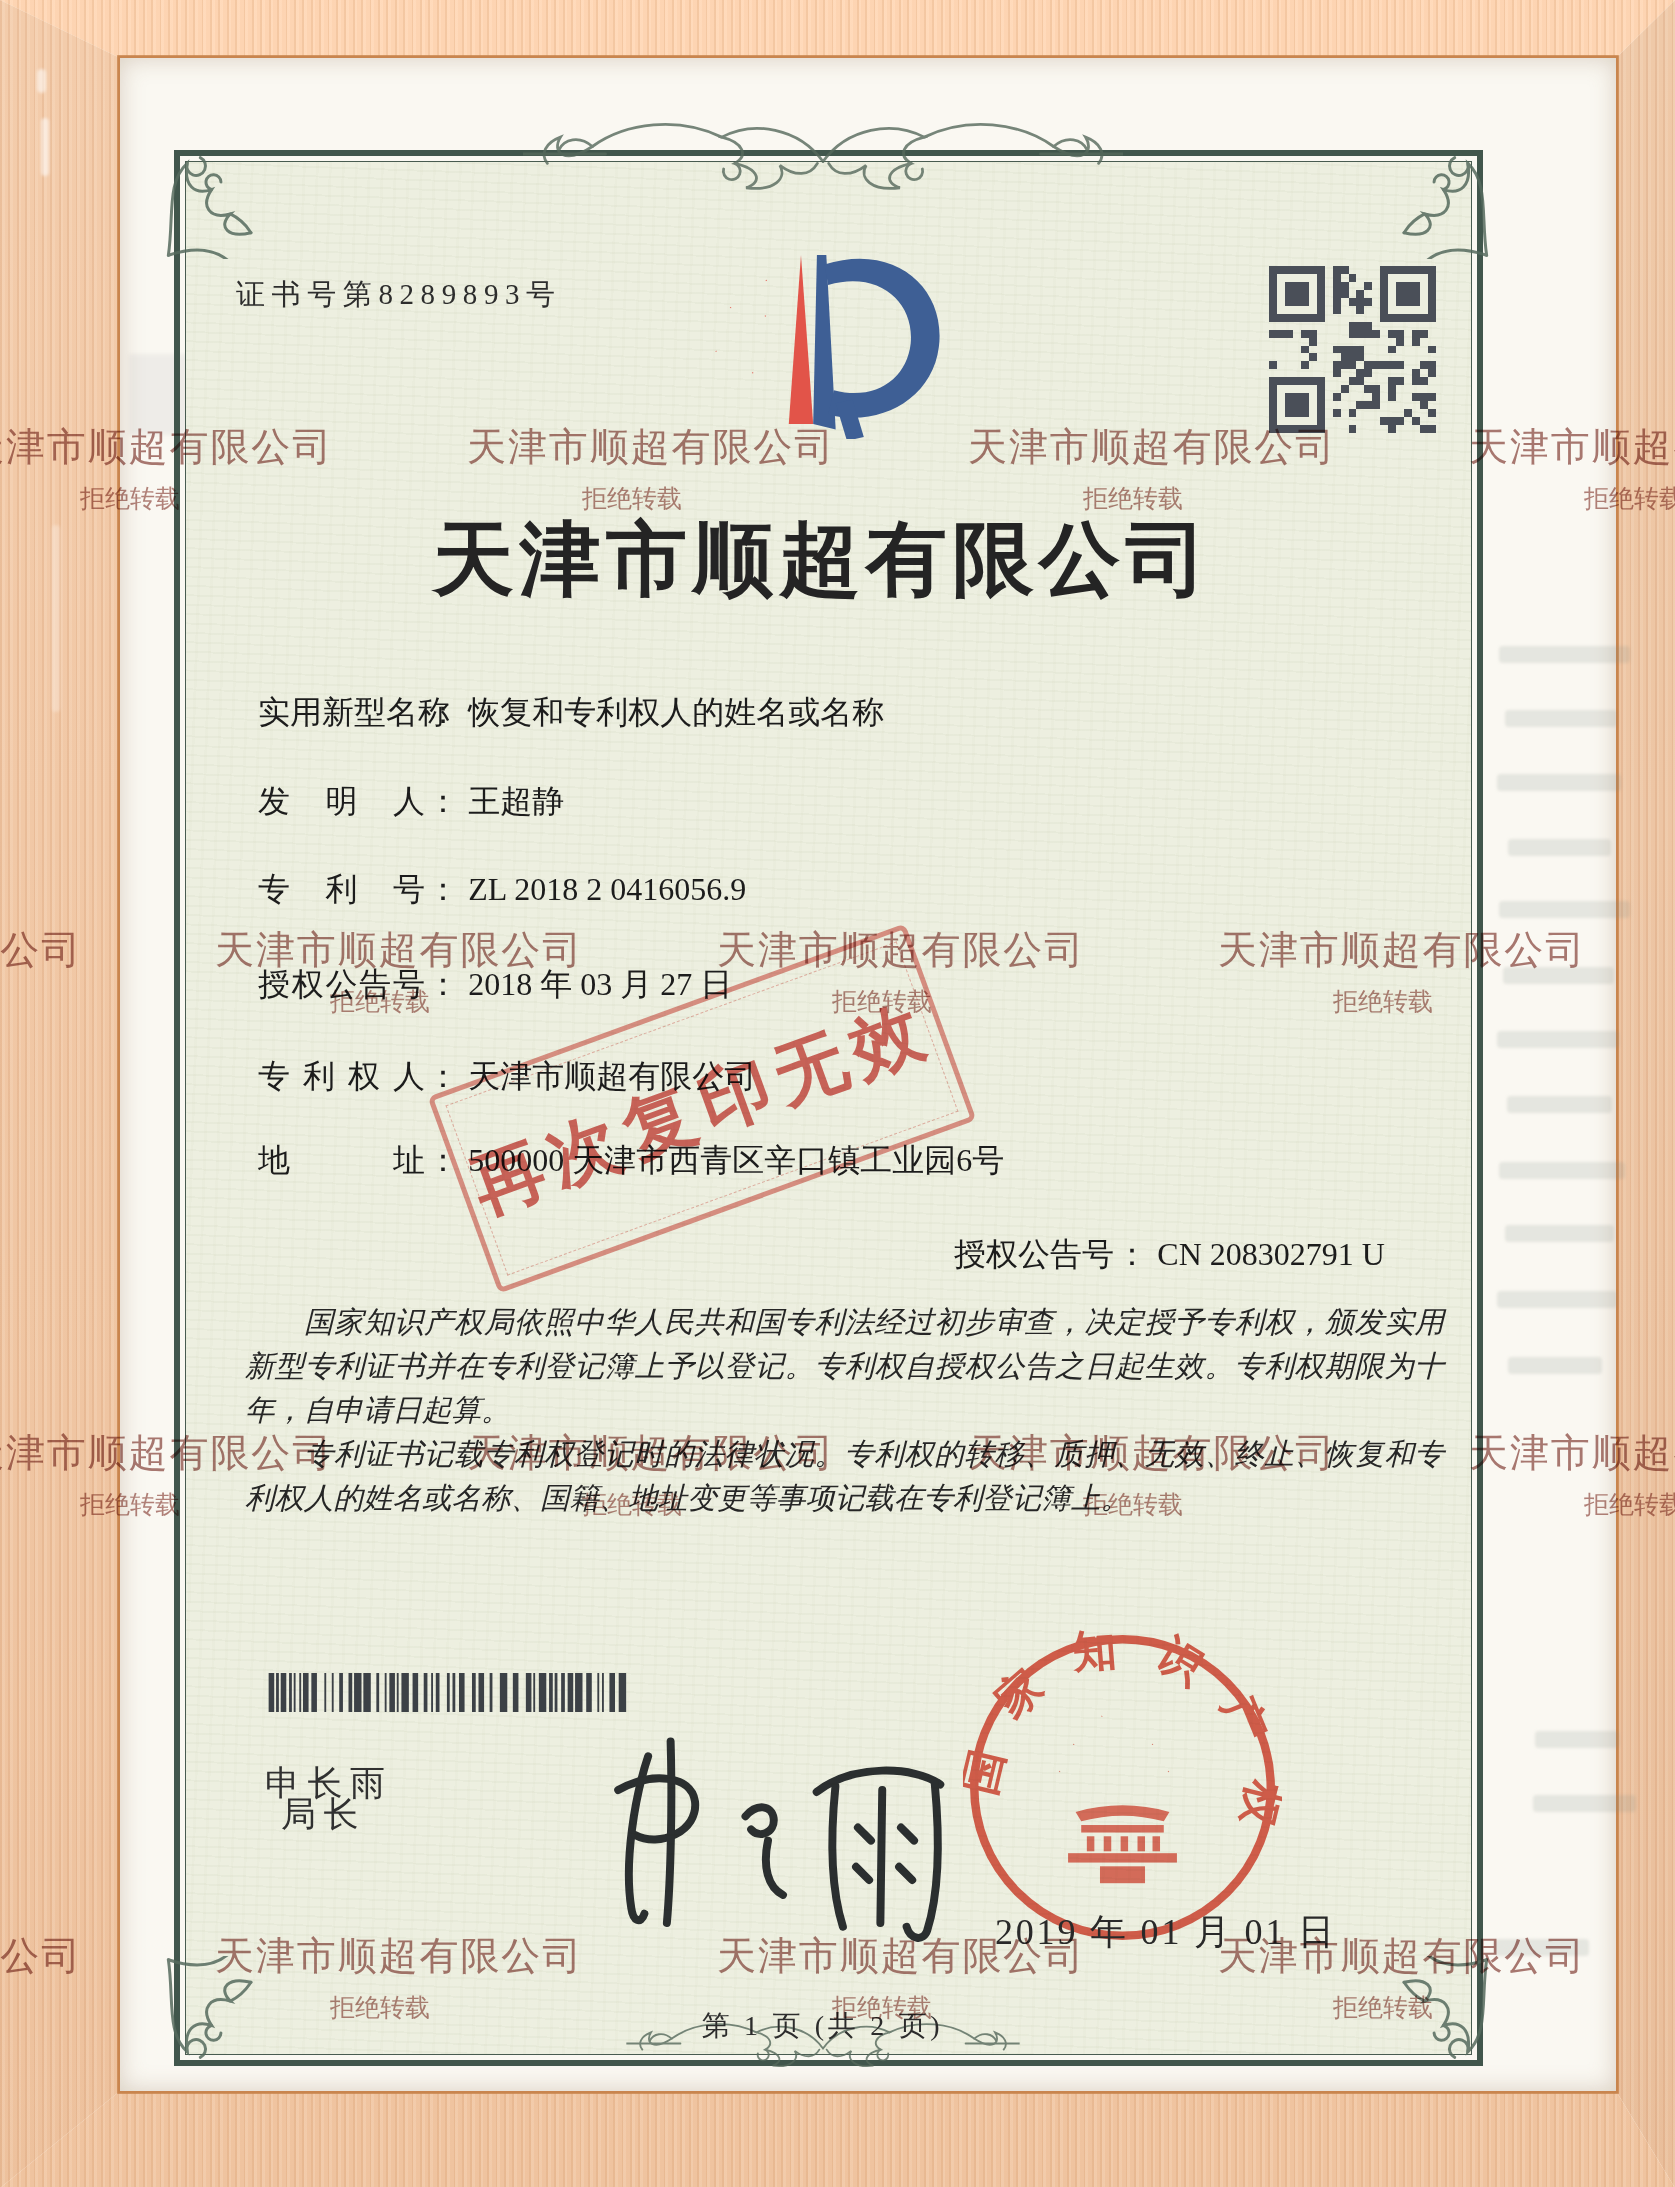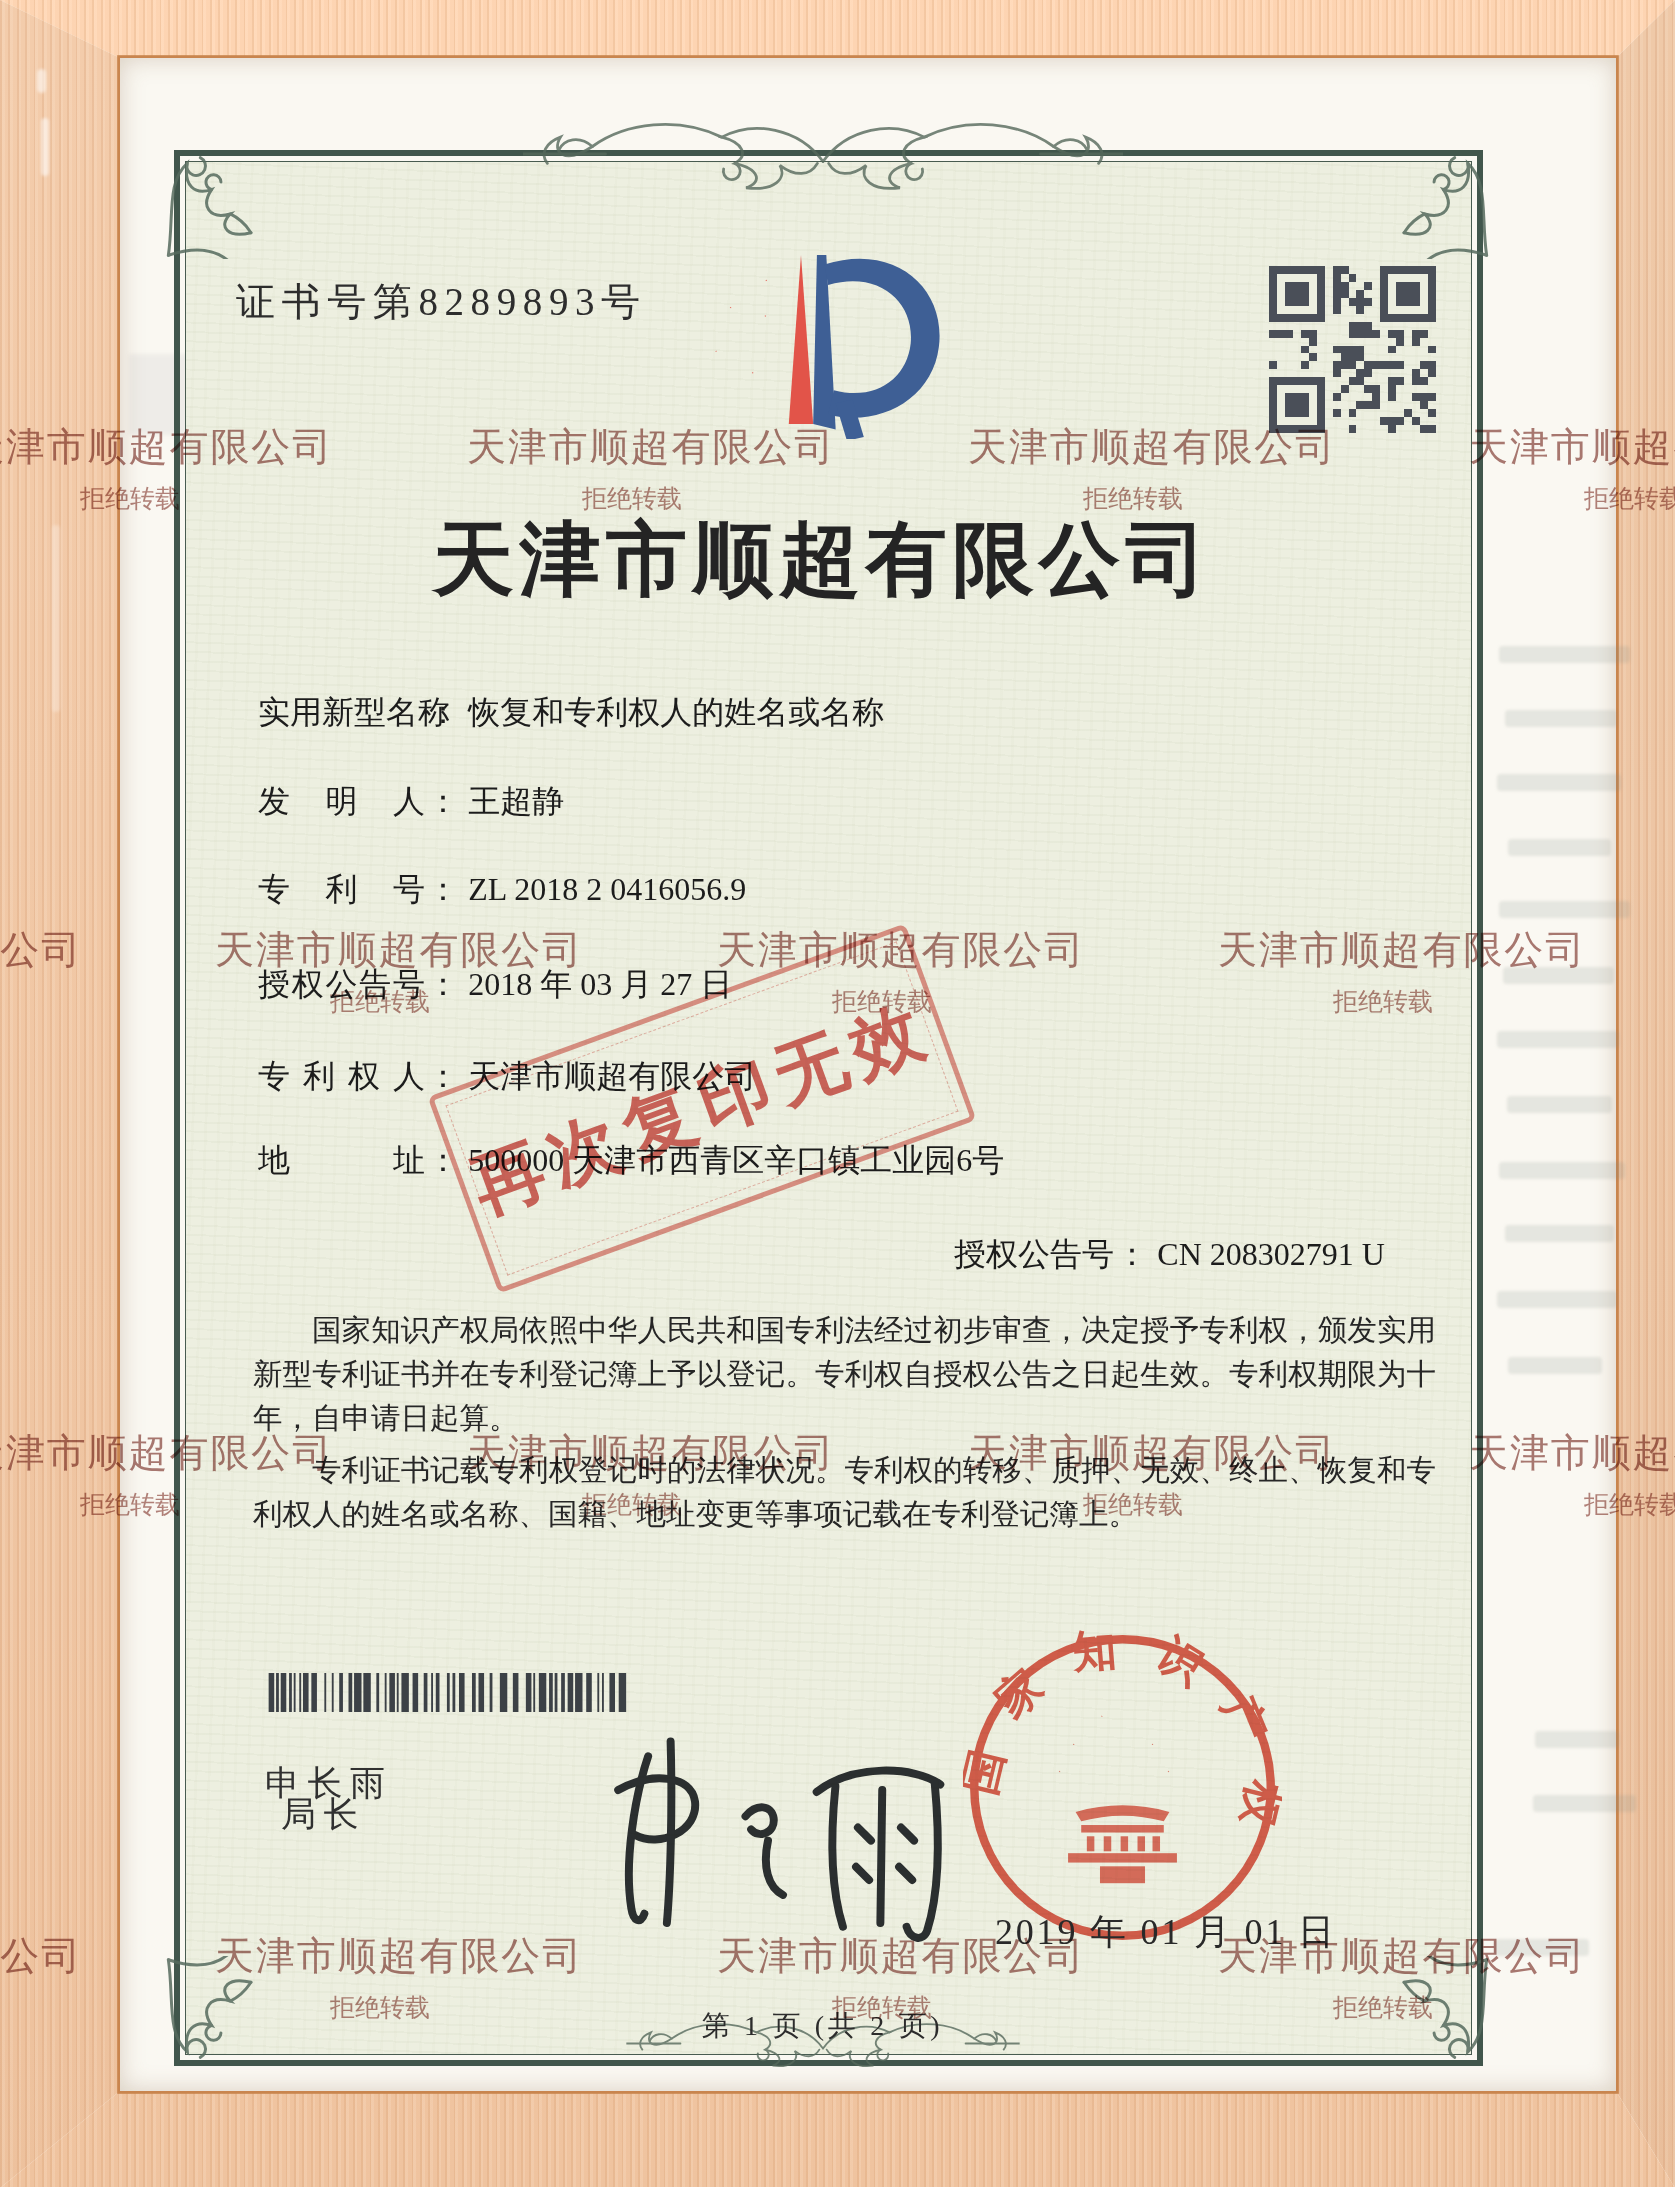--- a/index.html
+++ b/index.html
@@ -25,32 +25,32 @@
       repeating-linear-gradient(92deg, rgba(208,214,188,.10) 0 2.8px, rgba(0,0,0,0) 2.8px 13px);}
   .orn{position:absolute;pointer-events:none;}
   
   .ghost-title{position:absolute;left:618px;top:517px;font-size:79px;font-weight:bold;letter-spacing:5.6px;
                color:#4a4f4a;opacity:.11;filter:blur(1.9px);white-space:nowrap;}
   .gbar{position:absolute;height:17px;background:rgba(125,135,128,.16);filter:blur(1.5px);border-radius:3.7px;}
   .ghost-circle{position:absolute;left:635px;top:1651px;width:354px;height:354px;border-radius:50%;
                 border:7.5px solid rgba(228,168,138,.22);filter:blur(2.8px);}
   .ghost-qr{position:absolute;left:129px;top:354px;width:69px;height:81px;background:rgba(100,105,110,.08);filter:blur(1.9px);}
   
-  .cert-no{position:absolute;left:236px;top:275px;font-size:39px;letter-spacing:6.6px;color:#2d2d2d;}
+  .cert-no{position:absolute;left:236px;top:275px;font-size:29px;letter-spacing:6.6px;color:#2d2d2d;}
   .logo{position:absolute;left:695px;top:240px;}
   .qr{position:absolute;left:1269px;top:266px;}
   .title{position:absolute;left:174px;top:506px;width:1297px;text-align:center;font-size:81px;font-weight:bold;
          letter-spacing:5.6px;color:#242424;}
   .row{position:absolute;left:258px;font-size:32px;color:#1c1c1c;white-space:pre;}
   .lbl{display:inline-block;width:167px;text-align:justify;text-align-last:justify;}
   .colon{display:inline-block;margin:0 9.4px 0 1.9px;}
   .row2{position:absolute;font-size:32px;color:#1c1c1c;white-space:pre;}
   .paras{position:absolute;left:245px;top:1300px;width:1199px;font-size:29.5px;line-height:44px;
          text-align:justify;color:#262626;}
-  .paras p{margin:8px;text-indent:2em;}
+  .paras p{margin:0;text-indent:2em;font-style:italic;}
   .barcode{position:absolute;left:267px;top:1673px;}
   .director-title{position:absolute;left:281px;top:1791px;font-size:35px;letter-spacing:7.5px;color:#303030;
                   font-family:"Liberation Sans","DejaVu Sans",sans-serif;}
   .director-name{position:absolute;left:265px;top:1760px;font-size:35px;letter-spacing:7.5px;color:#303030;
                  font-family:"Liberation Sans","DejaVu Sans",sans-serif;}
   .signature{position:absolute;left:562px;top:1730px;mix-blend-mode:multiply;}
   .seal{position:absolute;left:963px;top:1628px;mix-blend-mode:multiply;opacity:.93;}
   .issue-date{position:absolute;left:995px;top:1908px;font-size:36px;letter-spacing:2.8px;color:#292929;}
   .footer{position:absolute;left:174px;top:2007px;width:1297px;text-align:center;font-size:28px;
           letter-spacing:3.7px;color:#2c2c2c;}

